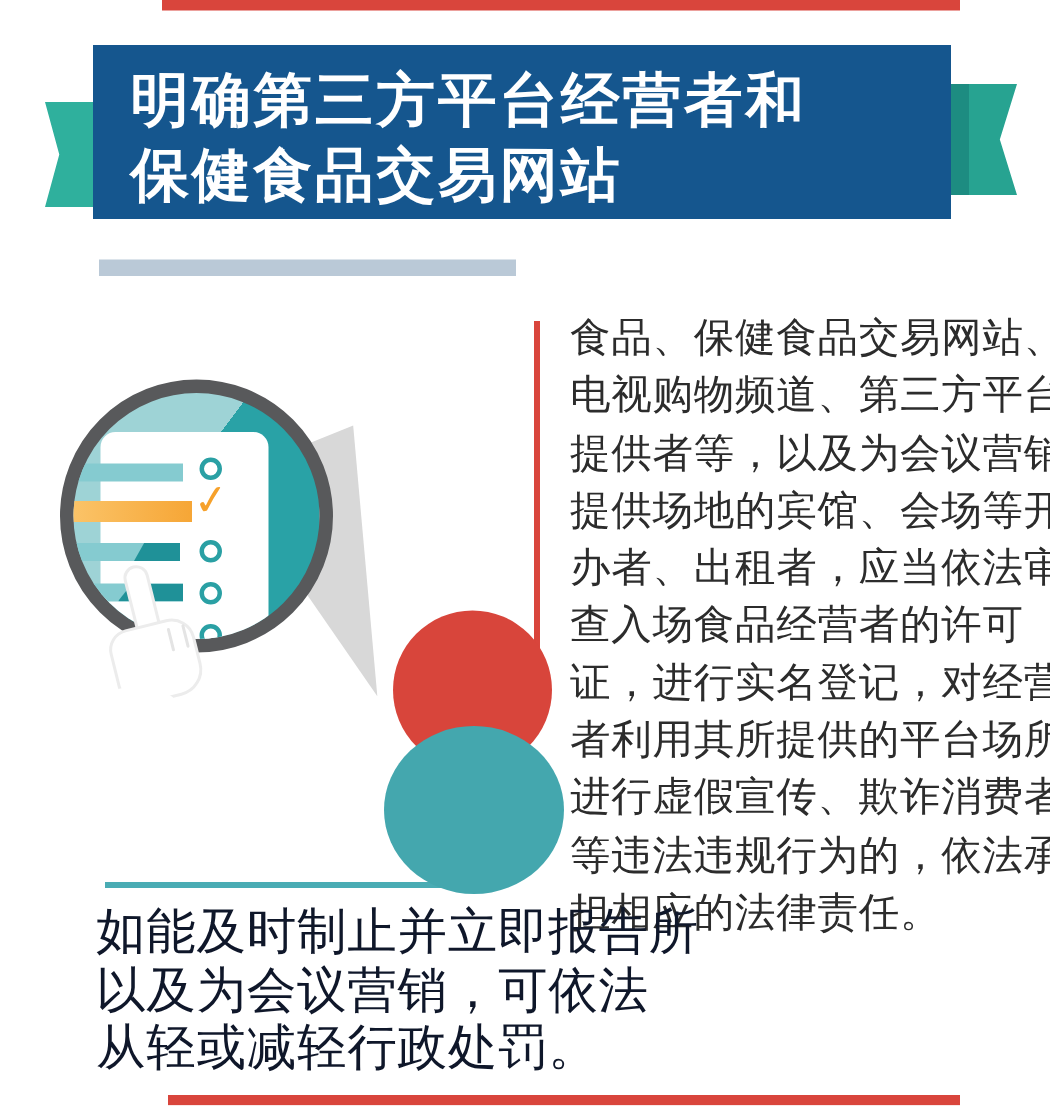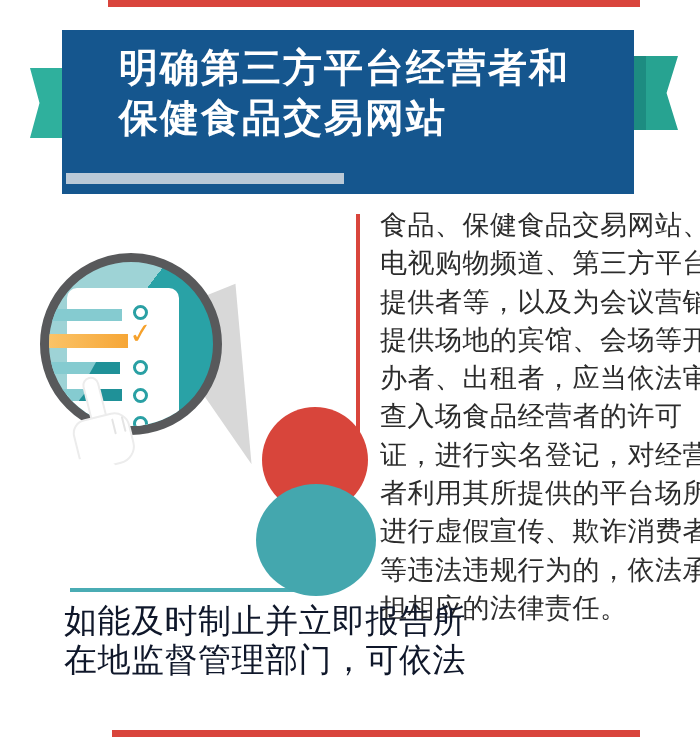--- a/index.html
+++ b/index.html
@@ -12,22 +12,22 @@
   .edge-bar.top { left:108px; top:0; width:532px; height:7px; }
   .edge-bar.bottom { left:112px; top:730px; width:528px; height:7px; }
 
   
   .ribbon { position:absolute; background:#2fb09d; }
   .ribbon.left { left:30px; top:68px; width:34px; height:70px;
     clip-path:polygon(0 0,100% 0,100% 100%,0 100%,28% 50%); }
   .ribbon.right { left:634px; top:56px; width:44px; height:74px;
     background:#27a391; clip-path:polygon(0 0,100% 0,74% 50%,100% 100%,0 100%); }
   .ribbon-fold { position:absolute; left:0; top:0; width:12px; height:100%; background:#1d8c81; }
-  .banner { position:absolute; left:62px; top:30px; width:572px; height:164px;
-    background:#15568e; padding:13px 0 0 57px; }
+  .banner { position:absolute; left:62px; top:30px; width:572px; height:116px;
+    background:#15568e; padding:13px 0 0 25px; }
   .banner .t-line { color:#ffffff; font-weight:bold; font-size:39px; line-height:50px; letter-spacing:2px; }
   .banner-shadow { position:absolute; left:66px; top:173px; width:278px; height:11px; background:#bac9d7; }
 
   
   .beam-triangle { position:absolute; left:140px; top:278px; width:115px; height:190px;
     background:#d8d8d8; clip-path:polygon(9% 21%, 83% 3%, 97% 98%); z-index:1; }
   .lens { position:absolute; left:40px; top:253px; width:182px; height:182px;
     border:9px solid #58595b; border-radius:50%; overflow:hidden;
     background:linear-gradient(127deg,#9ed3d6 0%,#9ed3d6 41%,#29a2a6 41%); z-index:2; }
   .card { position:absolute; left:18px; top:26px; width:112px; height:170px;
@@ -129,18 +129,19 @@
     <div class="p-line">查入场食品经营者的许可</div>
     <div class="p-line">证，进行实名登记，对经营</div>
     <div class="p-line">者利用其所提供的平台场所</div>
     <div class="p-line">进行虚假宣传、欺诈消费者</div>
     <div class="p-line">等违法违规行为的，依法承</div>
     <div class="p-line">担相应的法律责任。</div>
   </div>
 
   <div class="bottom-note">
     <div class="p-line">如能及时制止并立即报告所</div>
-    <div class="p-line">在地监督管理部门，可依法</div>
+    <div class="p-line">以及为会议营销，可依法</div>
+    <div class="p-line">从轻或减轻行政处罚。</div>
   </div>
 
   <div class="edge-bar bottom"></div>
 
 </div>
 
 </body></html>

